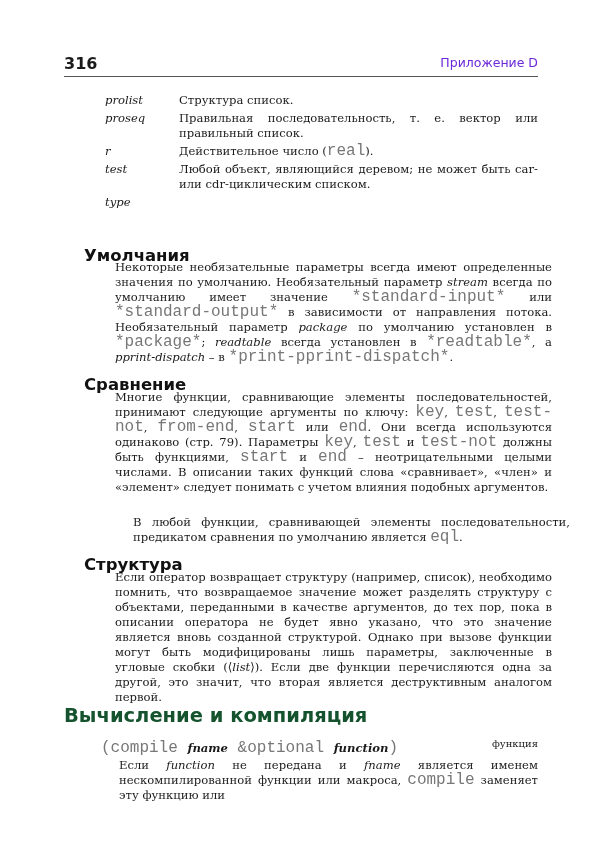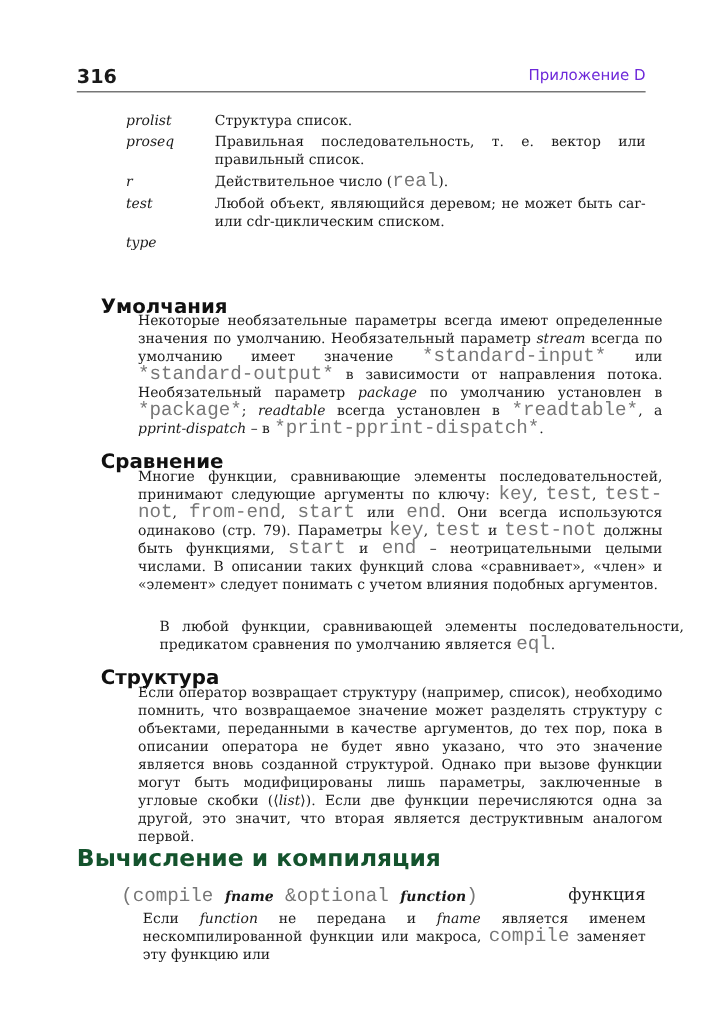--- a/index.html
+++ b/index.html
@@ -12,21 +12,21 @@
     .mono { font-family: Liberation Mono, monospace; font-size: 16px; color: #777; }
     .it { font-style: italic; }
     .deflist { position: absolute; left: 105px; top: 93px; width: 433px; }
     .defrow { display: flex; margin-bottom: 3px; }
     .term { width: 74px; flex: none; font-style: italic; }
     .desc { flex: 1; text-align: justify; }
     h2 { position: absolute; left: 71px; margin: 13px; font-family: "DejaVu Sans", sans-serif; font-weight: bold; font-size: 16.5px; color: #111; }
     h1 { position: absolute; left: 64px; margin: 0; font-family: "DejaVu Sans", sans-serif; font-weight: bold; font-size: 19.5px; color: #14532d; }
     .para { position: absolute; left: 115px; width: 437px; text-align: justify; }
     .sig { position: absolute; left: 101px; width: 437px; top: 738px; display: flex; justify-content: space-between; text-align: right; }
-    .sigtype { font-family: "DejaVu Serif", serif; font-size: 14px; }
+    .sigtype { font-family: "DejaVu Serif", serif; font-size: 10px; }
   </style>
 </head>
 <body>
 
 <div class="page">
 
   <div class="header">
     <span class="pageno">316</span>
     <span class="runhead">Приложение D</span>
   </div>

